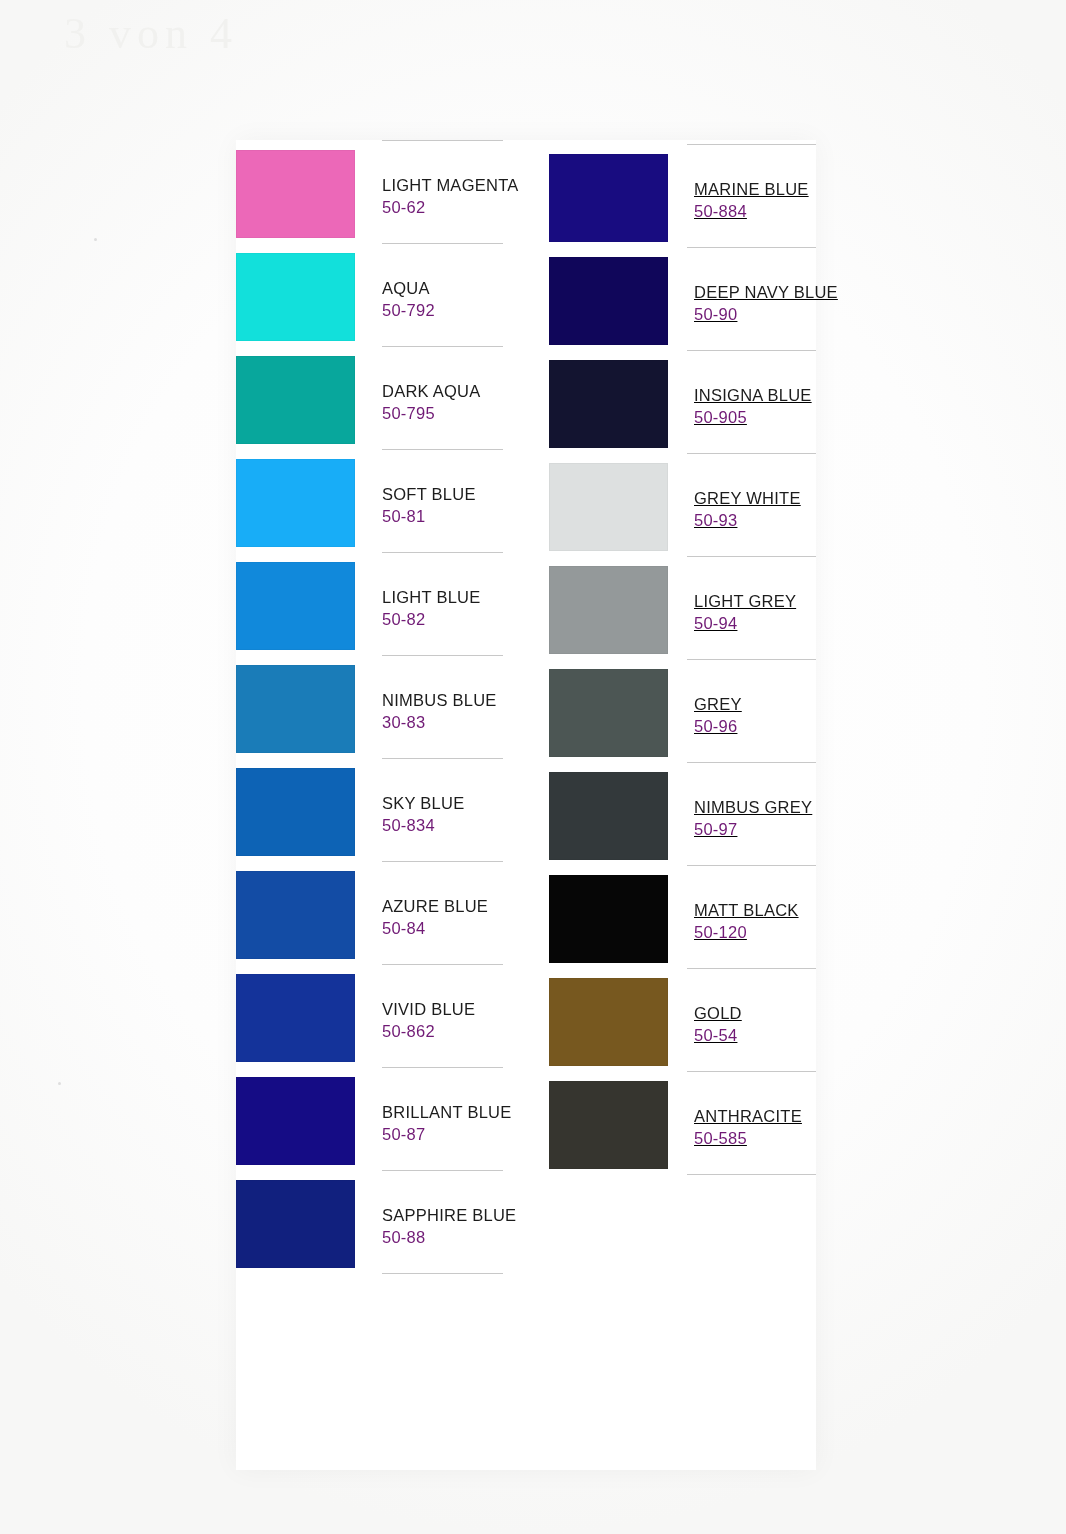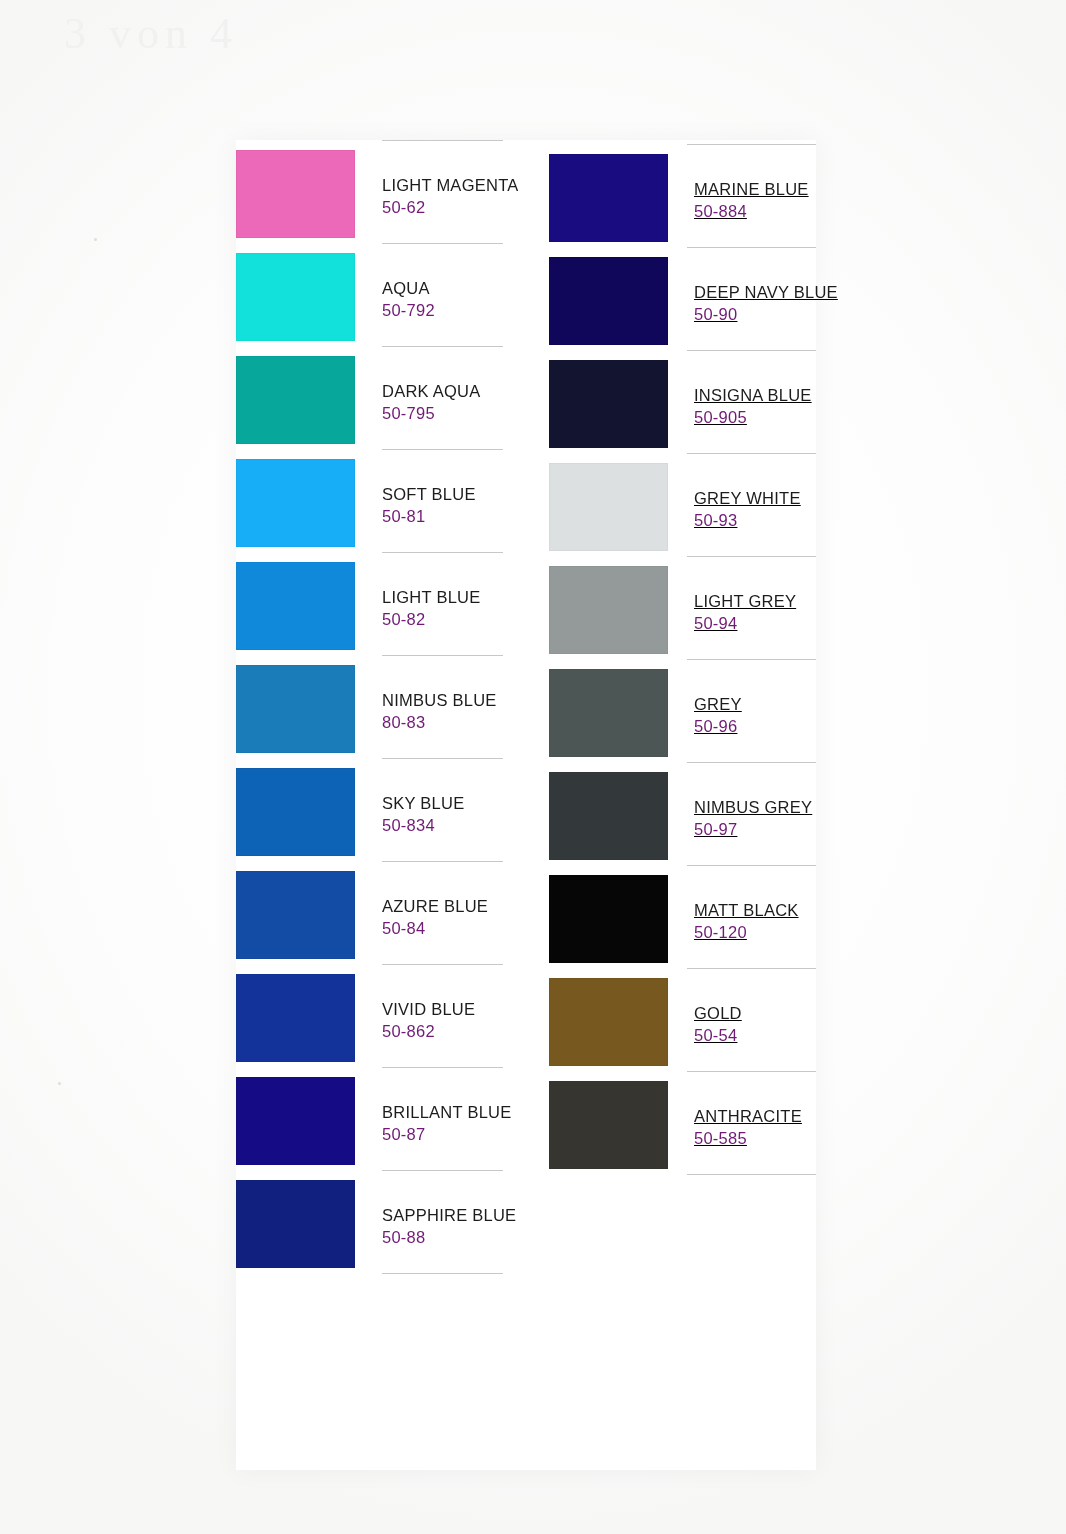--- a/index.html
+++ b/index.html
@@ -161,21 +161,21 @@
       <div class="meta">
         <div class="cname">LIGHT BLUE</div>
         <div class="ccode">50-82</div>
       </div>
     </div>
     <div class="swatch-row">
       <div class="rule"></div>
       <div class="chip" style="background:#1a7cb8"></div>
       <div class="meta">
         <div class="cname">NIMBUS BLUE</div>
-        <div class="ccode">80-83</div>
+        <div class="ccode">30-83</div>
       </div>
     </div>
     <div class="swatch-row">
       <div class="rule"></div>
       <div class="chip" style="background:#0d63b5"></div>
       <div class="meta">
         <div class="cname">SKY BLUE</div>
         <div class="ccode">50-834</div>
       </div>
     </div>

